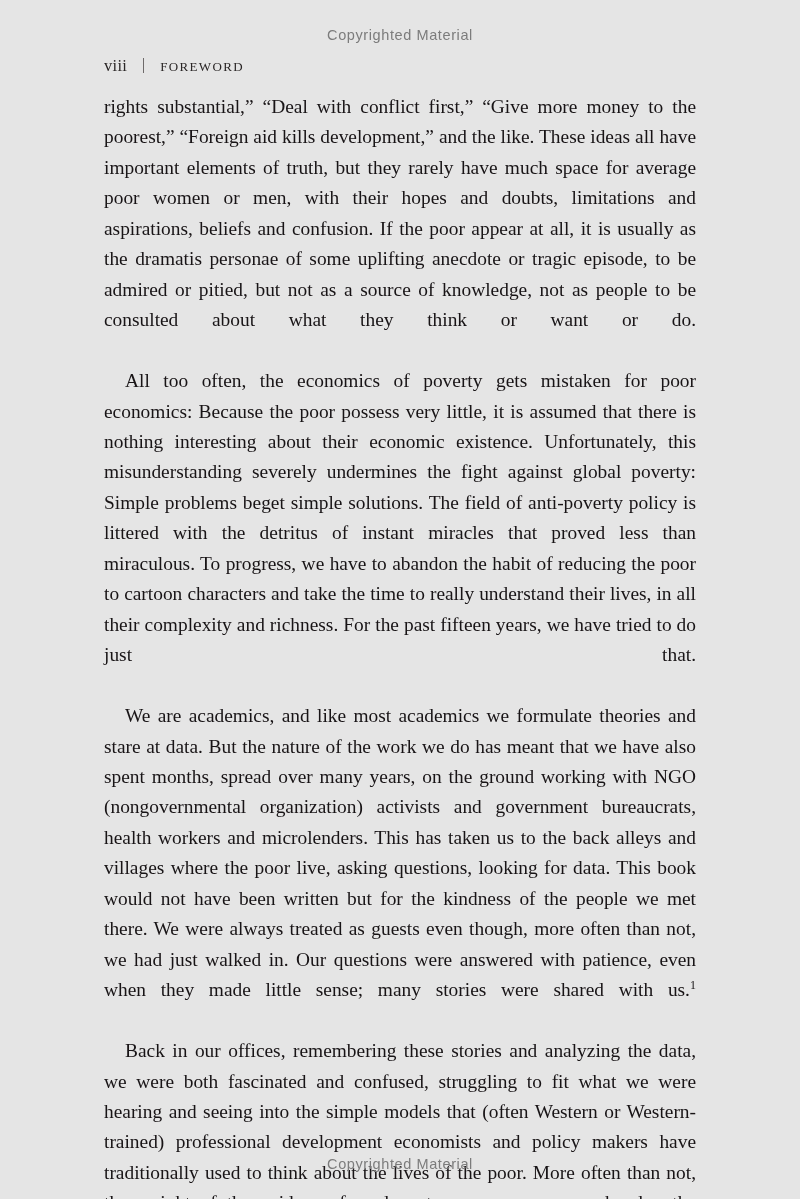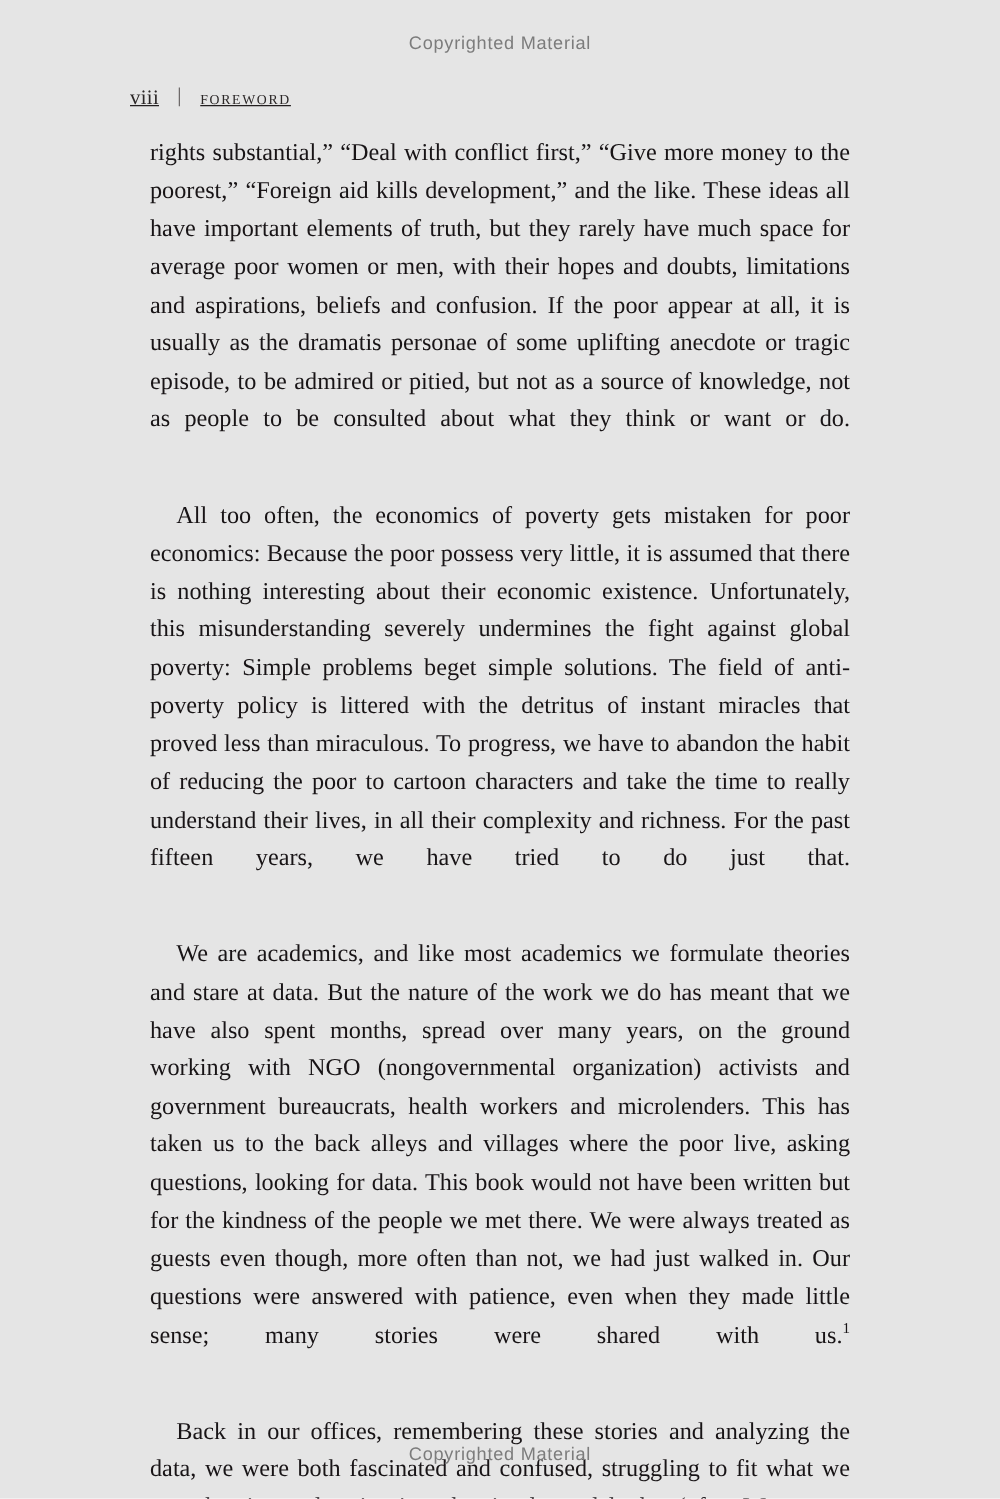--- a/index.html
+++ b/index.html
@@ -32,58 +32,57 @@
     font-family: "Liberation Sans", "DejaVu Sans", sans-serif;
     font-size: 14.5px;
     letter-spacing: 0.6px;
     color: #7c7c7c;
     white-space: nowrap;
   }
 
   
   .running-head {
     position: absolute;
-    top: 68px;
+    top: 55px;
     left: 104px;
     display: flex;
     align-items: baseline;
     color: #231f20;
-    text-decoration: underline;
   }
   .folio {
     font-size: 16.5px;
     letter-spacing: 0.3px;
     color: #2a2626;
   }
   .rh-rule {
     display: inline-block;
     width: 1px;
     height: 15px;
     background: #6e6a6a;
     margin: 0 16px;
     position: relative;
     top: 2px;
   }
   .rh-title {
-    font-size: 15px;
+    font-size: 18px;
     font-variant: small-caps;
     text-transform: lowercase;
     letter-spacing: 1.35px;
     color: #2a2626;
   }
 
   
   .text-block {
     position: absolute;
     top: 92px;
     left: 104px;
     width: 592px;
   }
   .para {
-    margin: 16px;
+    margin: 0;
     font-size: 19.4px;
     line-height: 30.45px;
     text-align: justify;
     text-justify: inter-word;
     color: #181416;
     hyphens: manual;
     word-spacing: 0.1px;
   }
   .para.indent {
     text-indent: 21px;

